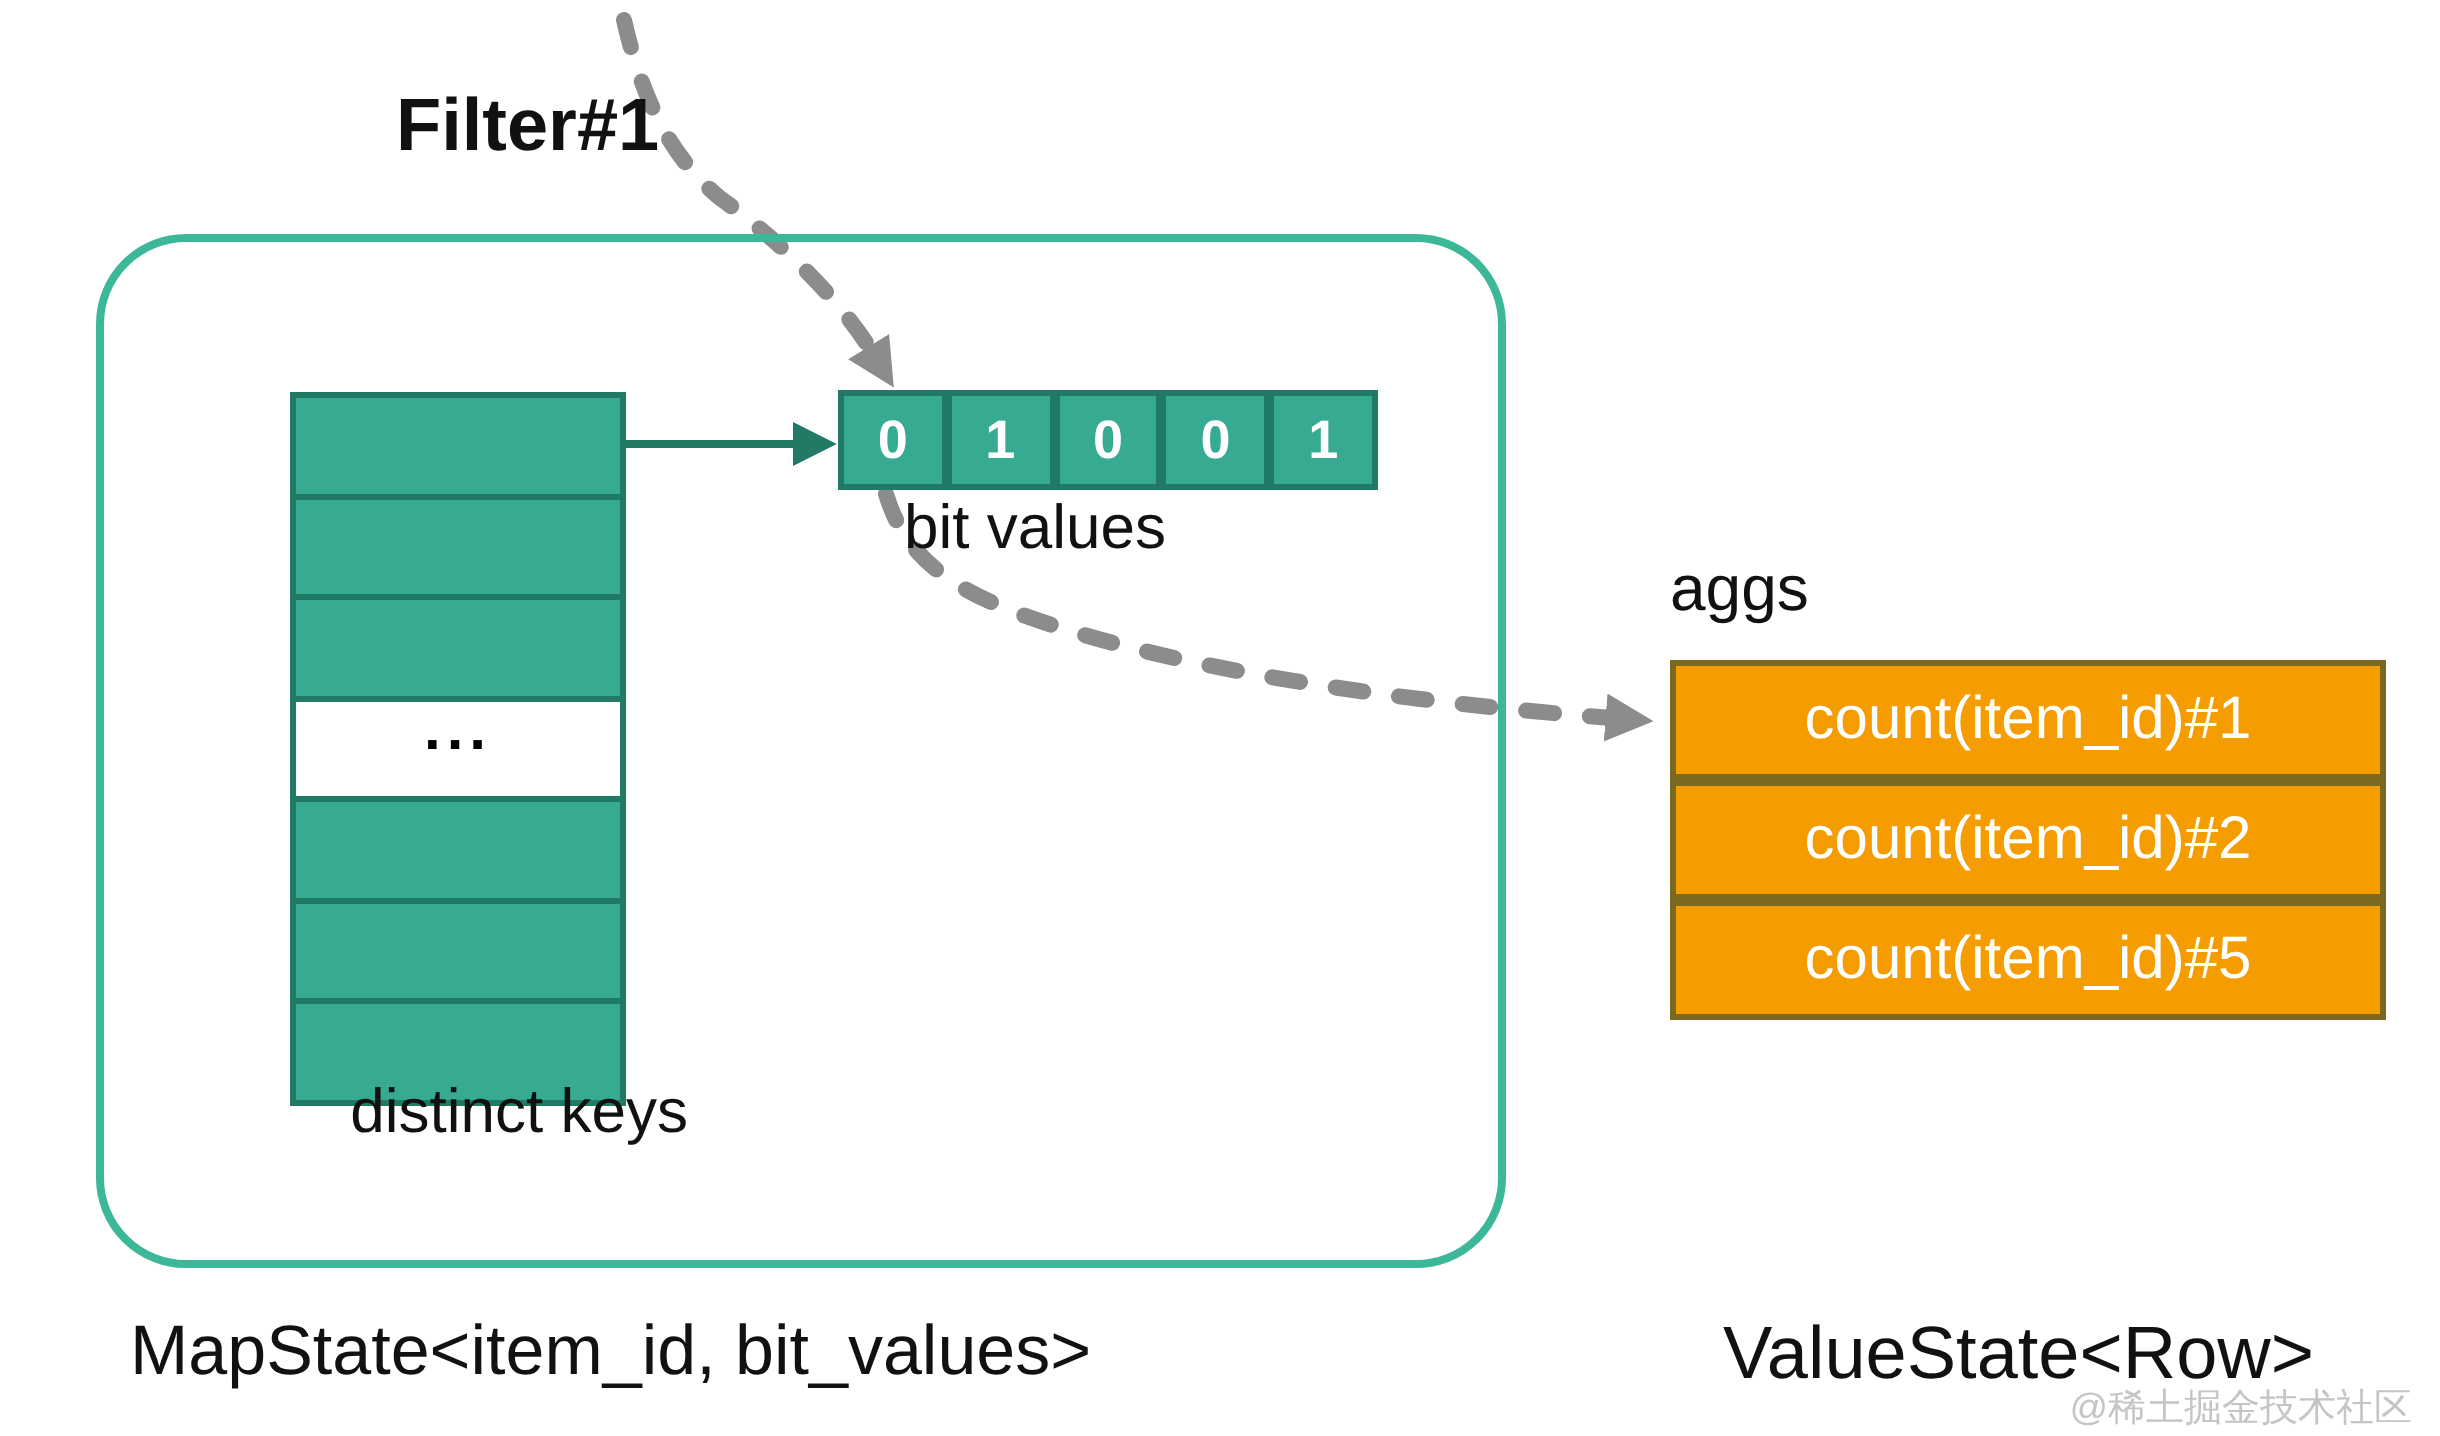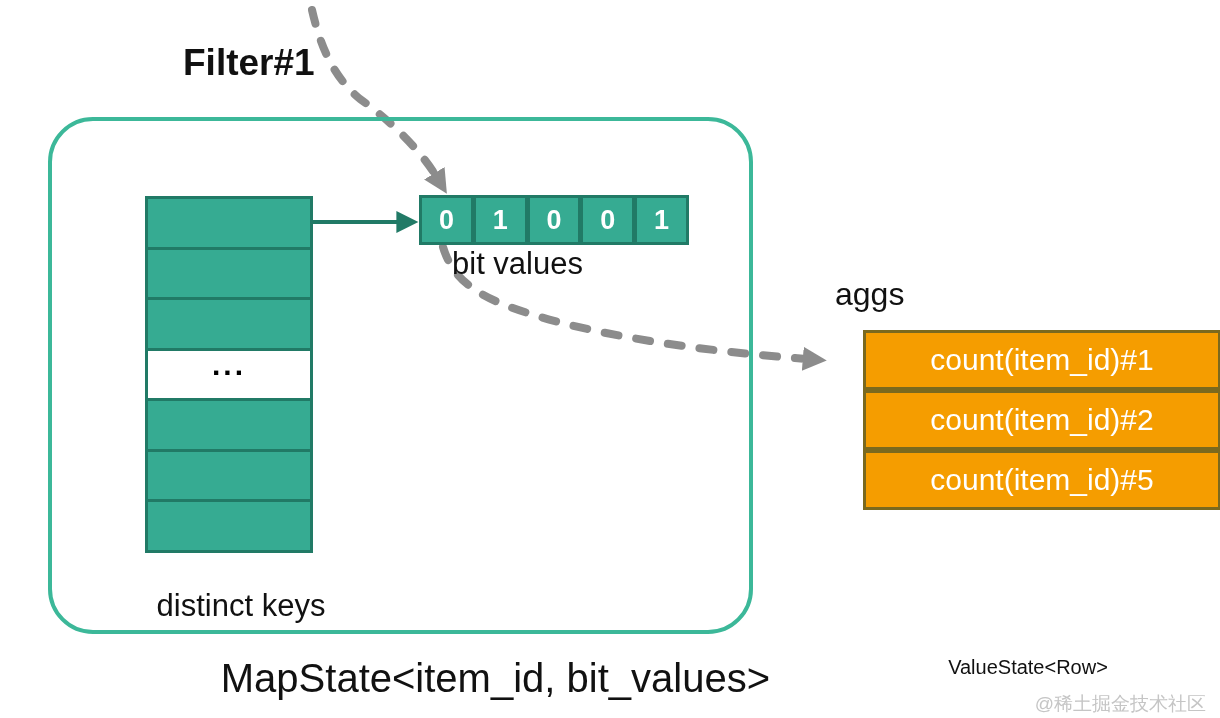--- a/index.html
+++ b/index.html
@@ -16,21 +16,21 @@
   html,body{background:#ffffff;}
   .canvas{
     position:relative;
     width:1220px;height:718px;
     background:#ffffff;
     overflow:hidden;
     font-family:"Liberation Sans", sans-serif;
     color:var(--text-black);
   }
   .label{position:absolute;white-space:nowrap;}
-  .filter-label{left:183px;top:42px;font-size:37px;font-weight:600;}
+  .filter-label{left:198px;top:42px;font-size:37px;font-weight:600;}
   .mapstate-outline{
     position:absolute;left:48px;top:117px;width:705px;height:517px;
     border:4px solid var(--outline-teal);border-radius:45px;
   }
   
   .key-stack{
     position:absolute;left:145px;top:196px;width:168px;height:357px;
     border:3px solid var(--teal-border);
     display:flex;flex-direction:column;
   }
@@ -38,45 +38,45 @@
     flex:1;background:var(--teal-fill);
     border-top:3px solid var(--teal-border);
     display:flex;align-items:center;justify-content:center;
   }
   .key-cell:first-child{border-top:none;}
   .key-cell.ellipsis{background:#ffffff;}
   .key-cell.ellipsis span{
     font-size:30px;font-weight:700;letter-spacing:3px;color:#000;
     transform:translateY(-28%);
   }
-  .distinct-keys-label{left:138px;top:588px;width:206px;text-align:center;font-size:31px;}
+  .distinct-keys-label{left:138px;top:538px;width:206px;text-align:right;font-size:31px;}
   
   .bit-row{
     position:absolute;left:419px;top:195px;width:270px;height:50px;
     display:flex;
   }
   .bit-cell{
     flex:1;background:var(--teal-fill);
     border:3px solid var(--teal-border);
     color:#ffffff;font-size:27px;font-weight:600;
     display:flex;align-items:center;justify-content:center;
   }
   .bit-cell + .bit-cell{border-left-width:3px;margin-left:-1px;}
   .bit-values-label{left:452px;top:246px;width:240px;font-size:31px;}
-  .mapstate-label{left:65px;top:656px;width:705px;text-align:right;font-size:40px;}
+  .mapstate-label{left:65px;top:656px;width:705px;text-align:left;font-size:35px;}
   
   .aggs-label{left:835px;top:276px;width:358px;text-align:left;font-size:32px;}
-  .agg-list{position:absolute;left:835px;top:330px;width:358px;display:flex;flex-direction:column;margin-left:28px;}
+  .agg-list{position:absolute;left:835px;top:330px;width:358px;display:flex;flex-direction:column;}
   .agg-row{
     height:60px;background:var(--orange-fill);
     border:3px solid var(--orange-border);
     color:#ffffff;font-size:30px;
     display:flex;align-items:center;justify-content:center;
   }
-  .valuestate-label{left:849px;top:656px;width:358px;text-align:center;font-size:20px;}
+  .valuestate-label{left:799px;top:656px;width:358px;text-align:right;font-size:37px;}
   .watermark{right:14px;top:691px;font-size:19px;color:var(--watermark-gray);}
   
   .connectors{position:absolute;left:0;top:0;pointer-events:none;}
   .dash-curve{fill:none;stroke:var(--arrow-gray);stroke-width:8;stroke-linecap:round;stroke-dasharray:14 18;}
   .teal-line{fill:none;stroke:var(--teal-border);stroke-width:4;}
   .gray-head{fill:var(--arrow-gray);}
   .teal-head{fill:var(--teal-border);}
 </style>
 </head>
 <body>

